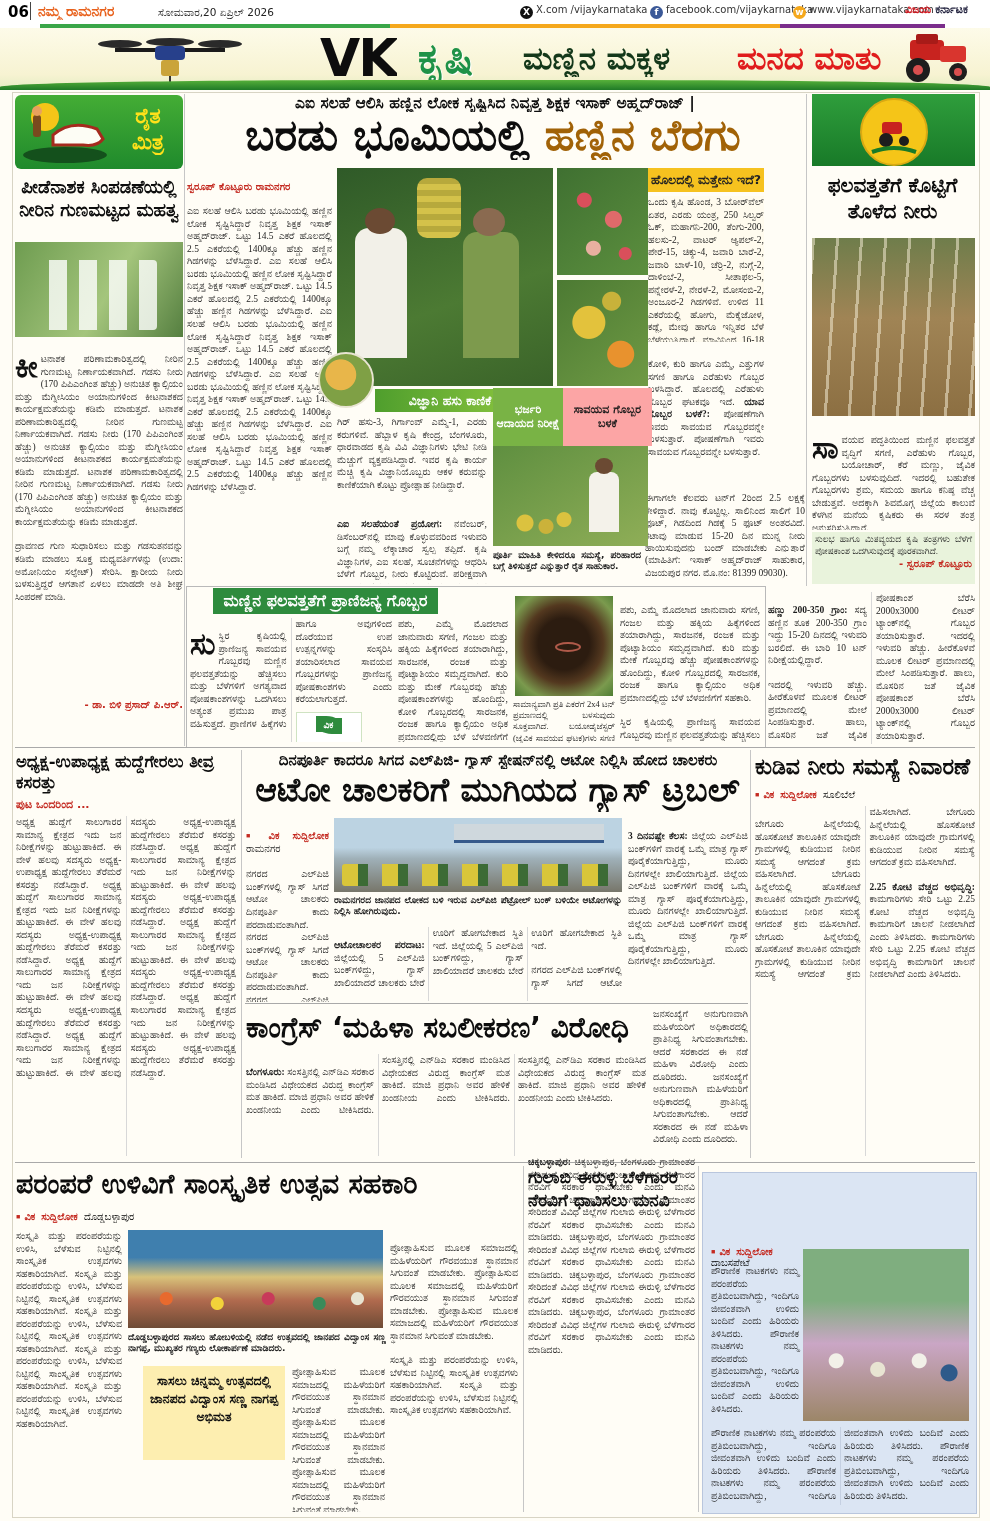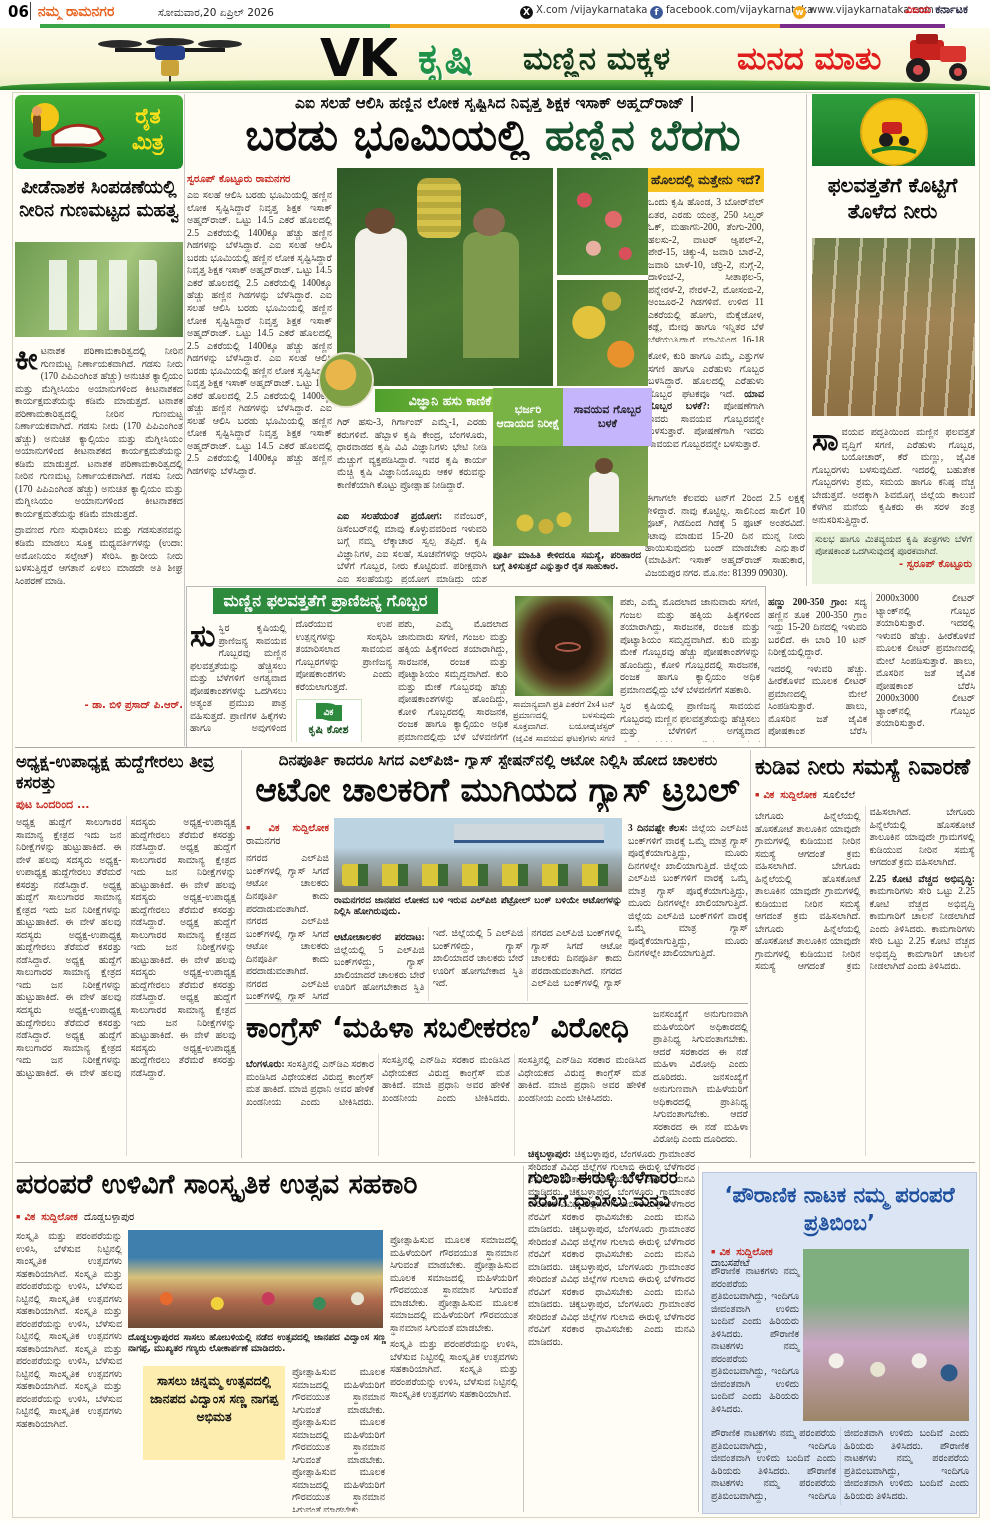--- a/index.html
+++ b/index.html
@@ -1,20 +1,20 @@
 <!DOCTYPE html>
 <html><head>
 <meta charset="utf-8">
 <style>
   html,body{margin:0;padding:0}
   body{width:990px;height:1521px;position:relative;background:#fffdf6;overflow:hidden;
        font-family:"Liberation Serif","DejaVu Sans",serif;}
   .b{position:absolute;overflow:hidden}
   .jt{font-size:9.5px;line-height:1.32;text-align:justify;color:#1c1c1c}
-  .jt p{margin:4px 0 4px 0}
+  .jt p{margin:12px 0 4px 0}
   .hd{font-family:"DejaVu Sans","Liberation Sans",sans-serif;font-weight:700;color:#0d0d0d}
   .c{text-align:center}
   .byl{font-size:10px;font-family:Liberation Mono, monospace}
   .byl .tag{color:#c42a21;font-weight:700}
   .byl::before{content:"■ ";color:#c42a21;font-size:7px;vertical-align:1px}
   .dc{float:left;font-size:30px;line-height:27px;font-weight:700;padding:0 3px 0 0;
       font-family:"DejaVu Sans",sans-serif;color:#111}
   .cols2{column-count:2;column-gap:9px;column-rule:1px solid #d8d8d8}
   .cols3{column-count:3;column-gap:8px;column-rule:1px solid #d8d8d8}
   .vr{position:absolute;width:0;border-left:1px solid #c6c6c6}
@@ -115,21 +115,21 @@
 <div class="b jt" style="left:15px;top:341px;width:168px;height:356px">
   <p><span class="dc">ಕೀ</span><span>ಟನಾಶಕ ಪರಿಣಾಮಕಾರಿತ್ವದಲ್ಲಿ ನೀರಿನ ಗುಣಮಟ್ಟ ನಿರ್ಣಾಯಕವಾಗಿದೆ. ಗಡಸು ನೀರು (170 ಪಿಪಿಎಂಗಿಂತ ಹೆಚ್ಚು) ಅನುಚಿತ ಕ್ಯಾಲ್ಸಿಯಂ ಮತ್ತು ಮೆಗ್ನೀಸಿಯಂ ಅಯಾನುಗಳಿಂದ ಕೀಟನಾಶಕದ ಕಾರ್ಯಕ್ಷಮತೆಯನ್ನು ಕಡಿಮೆ ಮಾಡುತ್ತದೆ.  ಟನಾಶಕ ಪರಿಣಾಮಕಾರಿತ್ವದಲ್ಲಿ ನೀರಿನ ಗುಣಮಟ್ಟ ನಿರ್ಣಾಯಕವಾಗಿದೆ. ಗಡಸು ನೀರು (170 ಪಿಪಿಎಂಗಿಂತ ಹೆಚ್ಚು) ಅನುಚಿತ ಕ್ಯಾಲ್ಸಿಯಂ ಮತ್ತು ಮೆಗ್ನೀಸಿಯಂ ಅಯಾನುಗಳಿಂದ ಕೀಟನಾಶಕದ ಕಾರ್ಯಕ್ಷಮತೆಯನ್ನು ಕಡಿಮೆ ಮಾಡುತ್ತದೆ.  ಟನಾಶಕ ಪರಿಣಾಮಕಾರಿತ್ವದಲ್ಲಿ ನೀರಿನ ಗುಣಮಟ್ಟ ನಿರ್ಣಾಯಕವಾಗಿದೆ. ಗಡಸು ನೀರು (170 ಪಿಪಿಎಂಗಿಂತ ಹೆಚ್ಚು) ಅನುಚಿತ ಕ್ಯಾಲ್ಸಿಯಂ ಮತ್ತು ಮೆಗ್ನೀಸಿಯಂ ಅಯಾನುಗಳಿಂದ ಕೀಟನಾಶಕದ ಕಾರ್ಯಕ್ಷಮತೆಯನ್ನು ಕಡಿಮೆ ಮಾಡುತ್ತದೆ. </span></p>
   <p>ದ್ರಾವಣದ ಗುಣ ಸುಧಾರಿಸಲು ಮತ್ತು ಗಡಸುತನವನ್ನು ಕಡಿಮೆ ಮಾಡಲು ಸೂಕ್ತ ಮಧ್ಯವರ್ತಿಗಳನ್ನು (ಉದಾ: ಅಮೋನಿಯಂ ಸಲ್ಫೇಟ್) ಸೇರಿಸಿ. ಕ್ಷಾರೀಯ ನೀರು ಬಳಸುತ್ತಿದ್ದರೆ ಆಗತಾನೆ ಏಳಲು ಮಾಡದೇ ಅತಿ ಶೀಘ್ರ ಸಿಂಪರಣೆ ಮಾಡಿ.</p>
 </div>
 <div class="b attr" style="left:15px;top:699px;width:168px">- ಡಾ. ಬಿಳಿ ಪ್ರಸಾದ್ ಪಿ.ಆರ್.</div>
 
 <div class="vr" style="left:184px;top:94px;height:652px"></div>
 
 <div class="b hd c" style="left:210px;top:94px;width:570px;font-size:15.5px">ಎಐ ಸಲಹೆ ಆಲಿಸಿ ಹಣ್ಣಿನ ಲೋಕ ಸೃಷ್ಟಿಸಿದ ನಿವೃತ್ತ ಶಿಕ್ಷಕ ಇಸಾಕ್ ಅಹ್ಮದ್‌ರಾಜ್ |</div>
 <div class="b hd c" style="left:186px;top:110px;width:614px;font-size:43px;line-height:50px">
-  <span>ಬರಡು ಭೂಮಿಯಲ್ಲಿ </span><span style="color:#14532d">ಹಣ್ಣಿನ ಬೆರಗು</span>
+  <span>ಬರಡು ಭೂಮಿಯಲ್ಲಿ </span><span style="color:#a16207">ಹಣ್ಣಿನ ಬೆರಗು</span>
 </div>
 <div class="b jt" style="left:187px;top:168px;width:145px;height:416px">
   <p class="hd" style="color:#c42a21;font-size:10px">ಸ್ವರೂಪ್ ಕೊಟ್ಟೂರು ರಾಮನಗರ</p>
   <p>ಎಐ ಸಲಹೆ ಆಲಿಸಿ ಬರಡು ಭೂಮಿಯಲ್ಲಿ ಹಣ್ಣಿನ ಲೋಕ ಸೃಷ್ಟಿಸಿದ್ದಾರೆ ನಿವೃತ್ತ ಶಿಕ್ಷಕ ಇಸಾಕ್ ಅಹ್ಮದ್‌ರಾಜ್. ಒಟ್ಟು 14.5 ಎಕರೆ ಹೊಲದಲ್ಲಿ 2.5 ಎಕರೆಯಲ್ಲಿ 1400ಕ್ಕೂ ಹೆಚ್ಚು ಹಣ್ಣಿನ ಗಿಡಗಳನ್ನು ಬೆಳೆಸಿದ್ದಾರೆ.  ಎಐ ಸಲಹೆ ಆಲಿಸಿ ಬರಡು ಭೂಮಿಯಲ್ಲಿ ಹಣ್ಣಿನ ಲೋಕ ಸೃಷ್ಟಿಸಿದ್ದಾರೆ ನಿವೃತ್ತ ಶಿಕ್ಷಕ ಇಸಾಕ್ ಅಹ್ಮದ್‌ರಾಜ್. ಒಟ್ಟು 14.5 ಎಕರೆ ಹೊಲದಲ್ಲಿ 2.5 ಎಕರೆಯಲ್ಲಿ 1400ಕ್ಕೂ ಹೆಚ್ಚು ಹಣ್ಣಿನ ಗಿಡಗಳನ್ನು ಬೆಳೆಸಿದ್ದಾರೆ.  ಎಐ ಸಲಹೆ ಆಲಿಸಿ ಬರಡು ಭೂಮಿಯಲ್ಲಿ ಹಣ್ಣಿನ ಲೋಕ ಸೃಷ್ಟಿಸಿದ್ದಾರೆ ನಿವೃತ್ತ ಶಿಕ್ಷಕ ಇಸಾಕ್ ಅಹ್ಮದ್‌ರಾಜ್. ಒಟ್ಟು 14.5 ಎಕರೆ ಹೊಲದಲ್ಲಿ 2.5 ಎಕರೆಯಲ್ಲಿ 1400ಕ್ಕೂ ಹೆಚ್ಚು ಹಣ್ಣಿನ ಗಿಡಗಳನ್ನು ಬೆಳೆಸಿದ್ದಾರೆ.  ಎಐ ಸಲಹೆ ಆಲಿಸಿ ಬರಡು ಭೂಮಿಯಲ್ಲಿ ಹಣ್ಣಿನ ಲೋಕ ಸೃಷ್ಟಿಸಿದ್ದಾರೆ ನಿವೃತ್ತ ಶಿಕ್ಷಕ ಇಸಾಕ್ ಅಹ್ಮದ್‌ರಾಜ್. ಒಟ್ಟು 14.5 ಎಕರೆ ಹೊಲದಲ್ಲಿ 2.5 ಎಕರೆಯಲ್ಲಿ 1400ಕ್ಕೂ ಹೆಚ್ಚು ಹಣ್ಣಿನ ಗಿಡಗಳನ್ನು ಬೆಳೆಸಿದ್ದಾರೆ.  ಎಐ ಸಲಹೆ ಆಲಿಸಿ ಬರಡು ಭೂಮಿಯಲ್ಲಿ ಹಣ್ಣಿನ ಲೋಕ ಸೃಷ್ಟಿಸಿದ್ದಾರೆ ನಿವೃತ್ತ ಶಿಕ್ಷಕ ಇಸಾಕ್ ಅಹ್ಮದ್‌ರಾಜ್. ಒಟ್ಟು 14.5 ಎಕರೆ ಹೊಲದಲ್ಲಿ 2.5 ಎಕರೆಯಲ್ಲಿ 1400ಕ್ಕೂ ಹೆಚ್ಚು ಹಣ್ಣಿನ ಗಿಡಗಳನ್ನು ಬೆಳೆಸಿದ್ದಾರೆ. </p>
 </div>
 
 <div class="ph" style="left:337px;top:168px;width:216px;height:218px;background:linear-gradient(160deg,#2f5a28,#4c7a33 60%,#3a6329)">
   <div style="position:absolute;left:18px;top:60px;width:52px;height:130px;background:#f2f0e8;border-radius:14px 14px 0 0"></div>
   <div style="position:absolute;left:28px;top:40px;width:30px;height:26px;background:#6b4a33;border-radius:50%"></div>
   <div style="position:absolute;left:126px;top:64px;width:56px;height:126px;background:#7d9a4d;border-radius:14px 14px 0 0"></div>
@@ -159,21 +159,21 @@
 <div class="b jt" style="left:645px;top:554px;width:160px;height:30px;font-weight:400">(ಮಾಹಿತಿಗೆ: ಇಸಾಕ್ ಅಹ್ಮದ್‌ರಾಜ್ ಸಾಹುಕಾರ, ವಿಜಯಪುರ ನಗರ. ಮೊ.ನಂ: 81399 09030).</div>
 
 <div class="ph" style="left:318px;top:352px;width:52px;height:52px;border-radius:50%;border:2px solid #e8e4d2;background:radial-gradient(circle at 40% 40%,#e8b64a 34%,#7fa045 36%)"></div>
 <div class="greenstrip b" style="left:375px;top:389px;width:150px;height:23px">ವಿಜ್ಞಾನಿ ಹಸು ಕಾಣಿಕೆ</div>
 <div class="b jt" style="left:337px;top:416px;width:150px;height:88px">ಗಿರ್ ಹಸು-3, ಗಿರ್ಗಾಂವ್ ಎಮ್ಮೆ-1, ಎರಡು ಕರುಗಳಿವೆ. ಹೆಬ್ಬಾಳ ಕೃಷಿ ಕೇಂದ್ರ, ಬೆಂಗಳೂರು, ಧಾರವಾಡದ ಕೃಷಿ ವಿವಿ ವಿಜ್ಞಾನಿಗಳು ಭೇಟಿ ನೀಡಿ ಮೆಚ್ಚುಗೆ ವ್ಯಕ್ತಪಡಿಸಿದ್ದಾರೆ. ಇವರ ಕೃಷಿ ಕಾರ್ಯ ಮೆಚ್ಚಿ ಕೃಷಿ ವಿಜ್ಞಾನಿಯೊಬ್ಬರು ಆಕಳ ಕರುವನ್ನು ಕಾಣಿಕೆಯಾಗಿ ಕೊಟ್ಟು ಪ್ರೋತ್ಸಾಹ ನೀಡಿದ್ದಾರೆ.</div>
 <div class="b jt" style="left:337px;top:506px;width:150px;height:78px">
   <p><b>ಎಐ ಸಲಹೆಯಂತೆ ಪ್ರಯೋಗ:</b><span> ನವೆಂಬರ್, ಡಿಸೆಂಬರ್‌ನಲ್ಲಿ ಮಾವು ಕೊಳ್ಳುವವರಿಂದ ಇಳುವರಿ ಬಗ್ಗೆ ನಮ್ಮ ಲೆಕ್ಕಾಚಾರ ಸ್ವಲ್ಪ ತಪ್ಪಿದೆ. ಕೃಷಿ ವಿಜ್ಞಾನಿಗಳ, ಎಐ ಸಲಹೆ, ಸೂಚನೆಗಳನ್ನು ಆಧರಿಸಿ ಬೆಳೆಗೆ ಗೊಬ್ಬರ, ನೀರು ಕೊಟ್ಟಿರುವೆ. ಪರೀಕ್ಷವಾಗಿ ಎಐ ಸಲಹೆಯನ್ನು ಪ್ರಯೋಗ ಮಾಡಿದ್ದು ಯಶ ಕಂಡಿದ್ದೇನೆ.</span></p>
 </div>
 
 <div class="lblbox b" style="left:493px;top:388px;width:66px;height:54px;background:#79b345;color:#fff">ಭರ್ಜರಿ ಆದಾಯದ ನಿರೀಕ್ಷೆ</div>
-<div class="lblbox b" style="left:563px;top:388px;width:85px;height:54px;background:#c4b5fd;color:#1b1b1b">ಸಾವಯವ ಗೊಬ್ಬರ ಬಳಕೆ</div>
+<div class="lblbox b" style="left:563px;top:388px;width:85px;height:54px;background:#fca5a5;color:#1b1b1b">ಸಾವಯವ ಗೊಬ್ಬರ ಬಳಕೆ</div>
 <div class="ph" style="left:493px;top:446px;width:155px;height:100px;background:linear-gradient(150deg,#5f8f40,#8fae57)">
   <div style="position:absolute;left:96px;top:26px;width:30px;height:60px;background:#f4f2ea;border-radius:8px 8px 0 0"></div>
   <div style="position:absolute;left:102px;top:12px;width:18px;height:16px;background:#6b4a33;border-radius:50%"></div>
   <div style="position:absolute;left:20px;top:60px;width:60px;height:34px;background:
      radial-gradient(circle at 20% 50%,#dbc23f 8px,transparent 9px),
      radial-gradient(circle at 55% 60%,#cbb23a 7px,transparent 8px),
      radial-gradient(circle at 85% 40%,#dbc23f 7px,transparent 8px)"></div>
 </div>
 <div class="b cap" style="left:493px;top:550px;width:148px;height:34px">ಪೂರ್ತಿ ಮಾಹಿತಿ ಕೇಳಿದರೂ ಸಮಸ್ಯೆ, ಪರಿಹಾರದ ಬಗ್ಗೆ ತಿಳಿಸುತ್ತದೆ ಎನ್ನುತ್ತಾರೆ ರೈತ ಸಾಹುಕಾರ.</div>
 
@@ -290,21 +290,20 @@
 </div>
 <div class="vr" style="left:523px;top:1166px;height:346px"></div>
 
 <div class="b hd" style="left:528px;top:1166px;width:167px;font-size:17px;line-height:23px">ಗುಲಾಬಿ ಈರುಳ್ಳಿ ಬೆಳೆಗಾರರ ನೆರವಿಗೆ ಧಾವಿಸಲು ಮನವಿ</div>
 <div class="b jt" style="left:528px;top:1144px;width:167px;height:296px">
   <p><b>ಚಿಕ್ಕಬಳ್ಳಾಪುರ:</b><span> ಚಿಕ್ಕಬಳ್ಳಾಪುರ, ಬೆಂಗಳೂರು ಗ್ರಾಮಾಂತರ ಸೇರಿದಂತೆ ವಿವಿಧ ಜಿಲ್ಲೆಗಳ ಗುಲಾಬಿ ಈರುಳ್ಳಿ ಬೆಳೆಗಾರರ ನೆರವಿಗೆ ಸರಕಾರ ಧಾವಿಸಬೇಕು ಎಂದು ಮನವಿ ಮಾಡಿದರು.   ಚಿಕ್ಕಬಳ್ಳಾಪುರ, ಬೆಂಗಳೂರು ಗ್ರಾಮಾಂತರ ಸೇರಿದಂತೆ ವಿವಿಧ ಜಿಲ್ಲೆಗಳ ಗುಲಾಬಿ ಈರುಳ್ಳಿ ಬೆಳೆಗಾರರ ನೆರವಿಗೆ ಸರಕಾರ ಧಾವಿಸಬೇಕು ಎಂದು ಮನವಿ ಮಾಡಿದರು.   ಚಿಕ್ಕಬಳ್ಳಾಪುರ, ಬೆಂಗಳೂರು ಗ್ರಾಮಾಂತರ ಸೇರಿದಂತೆ ವಿವಿಧ ಜಿಲ್ಲೆಗಳ ಗುಲಾಬಿ ಈರುಳ್ಳಿ ಬೆಳೆಗಾರರ ನೆರವಿಗೆ ಸರಕಾರ ಧಾವಿಸಬೇಕು ಎಂದು ಮನವಿ ಮಾಡಿದರು.   ಚಿಕ್ಕಬಳ್ಳಾಪುರ, ಬೆಂಗಳೂರು ಗ್ರಾಮಾಂತರ ಸೇರಿದಂತೆ ವಿವಿಧ ಜಿಲ್ಲೆಗಳ ಗುಲಾಬಿ ಈರುಳ್ಳಿ ಬೆಳೆಗಾರರ ನೆರವಿಗೆ ಸರಕಾರ ಧಾವಿಸಬೇಕು ಎಂದು ಮನವಿ ಮಾಡಿದರು.   ಚಿಕ್ಕಬಳ್ಳಾಪುರ, ಬೆಂಗಳೂರು ಗ್ರಾಮಾಂತರ ಸೇರಿದಂತೆ ವಿವಿಧ ಜಿಲ್ಲೆಗಳ ಗುಲಾಬಿ ಈರುಳ್ಳಿ ಬೆಳೆಗಾರರ ನೆರವಿಗೆ ಸರಕಾರ ಧಾವಿಸಬೇಕು ಎಂದು ಮನವಿ ಮಾಡಿದರು. </span></p>
 </div>
 <div class="vr" style="left:698px;top:1166px;height:346px"></div>
 
 <div class="b" style="left:702px;top:1172px;width:273px;height:340px;background:#dbe5f3;border:1px solid #b9c6dd">
-  <div class="hd c" style="margin:8px 10px 0;font-size:21px;line-height:28px;color:#1d4f9e">‘ಪೌರಾಣಿಕ ನಾಟಕ ನಮ್ಮ ಪರಂಪರೆ ಪ್ರತಿಬಿಂಬ’</div>
   <div class="byl" style="position:absolute;left:8px;top:74px;width:90px"><span class="tag">ವಿಕ ಸುದ್ದಿಲೋಕ</span> <span>ದಾಬಸಪೇಟೆ</span></div>
   <div class="jt" style="position:absolute;left:8px;top:92px;width:88px;height:156px">ಪೌರಾಣಿಕ ನಾಟಕಗಳು ನಮ್ಮ ಪರಂಪರೆಯ ಪ್ರತಿಬಿಂಬವಾಗಿದ್ದು, ಇಂದಿಗೂ ಜೀವಂತವಾಗಿ ಉಳಿದು ಬಂದಿವೆ ಎಂದು ಹಿರಿಯರು ತಿಳಿಸಿದರು.  ಪೌರಾಣಿಕ ನಾಟಕಗಳು ನಮ್ಮ ಪರಂಪರೆಯ ಪ್ರತಿಬಿಂಬವಾಗಿದ್ದು, ಇಂದಿಗೂ ಜೀವಂತವಾಗಿ ಉಳಿದು ಬಂದಿವೆ ಎಂದು ಹಿರಿಯರು ತಿಳಿಸಿದರು. </div>
   <div class="ph" style="left:100px;top:76px;width:166px;height:172px;background:linear-gradient(180deg,#7fae7f 0 30%,#caa6c5 55%,#9c8668 100%)">
     <div style="position:absolute;inset:0;background:
       radial-gradient(circle at 20% 65%,#f2f0e8 7px,transparent 8px),
       radial-gradient(circle at 45% 70%,#e8e4d2 7px,transparent 8px),
       radial-gradient(circle at 70% 65%,#f2f0e8 7px,transparent 8px),
       radial-gradient(circle at 88% 72%,#2e5a8a 8px,transparent 9px)"></div>
   </div>
   <div class="jt" style="position:absolute;left:8px;top:254px;width:258px;height:78px;column-count:2;column-gap:8px;column-rule:1px solid #c5d0e2">ಪೌರಾಣಿಕ ನಾಟಕಗಳು ನಮ್ಮ ಪರಂಪರೆಯ ಪ್ರತಿಬಿಂಬವಾಗಿದ್ದು, ಇಂದಿಗೂ ಜೀವಂತವಾಗಿ ಉಳಿದು ಬಂದಿವೆ ಎಂದು ಹಿರಿಯರು ತಿಳಿಸಿದರು.  ಪೌರಾಣಿಕ ನಾಟಕಗಳು ನಮ್ಮ ಪರಂಪರೆಯ ಪ್ರತಿಬಿಂಬವಾಗಿದ್ದು, ಇಂದಿಗೂ ಜೀವಂತವಾಗಿ ಉಳಿದು ಬಂದಿವೆ ಎಂದು ಹಿರಿಯರು ತಿಳಿಸಿದರು.  ಪೌರಾಣಿಕ ನಾಟಕಗಳು ನಮ್ಮ ಪರಂಪರೆಯ ಪ್ರತಿಬಿಂಬವಾಗಿದ್ದು, ಇಂದಿಗೂ ಜೀವಂತವಾಗಿ ಉಳಿದು ಬಂದಿವೆ ಎಂದು ಹಿರಿಯರು ತಿಳಿಸಿದರು. </div>

